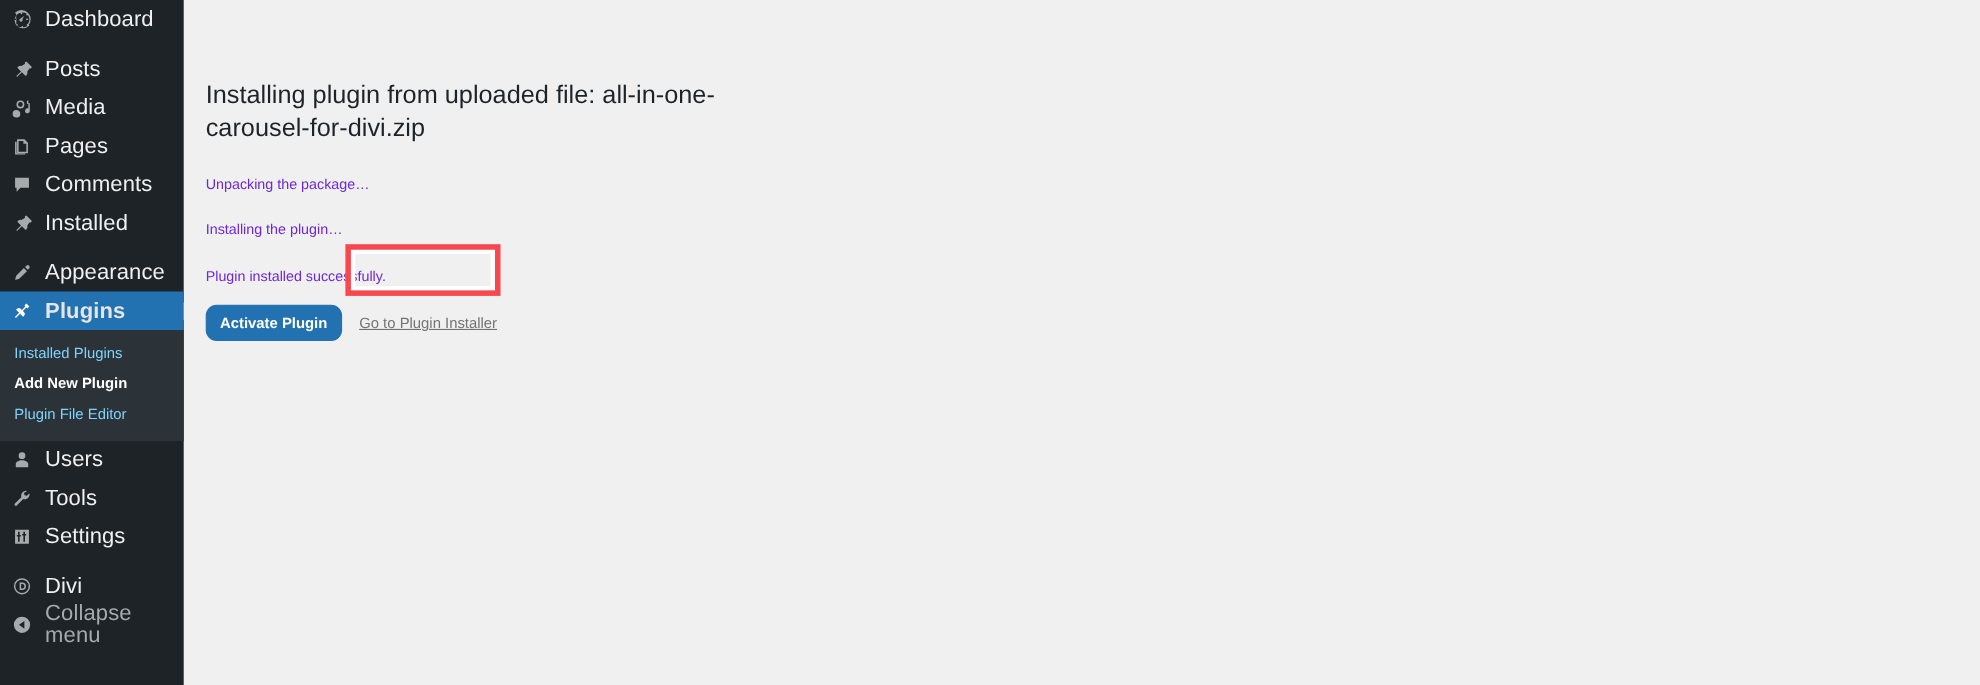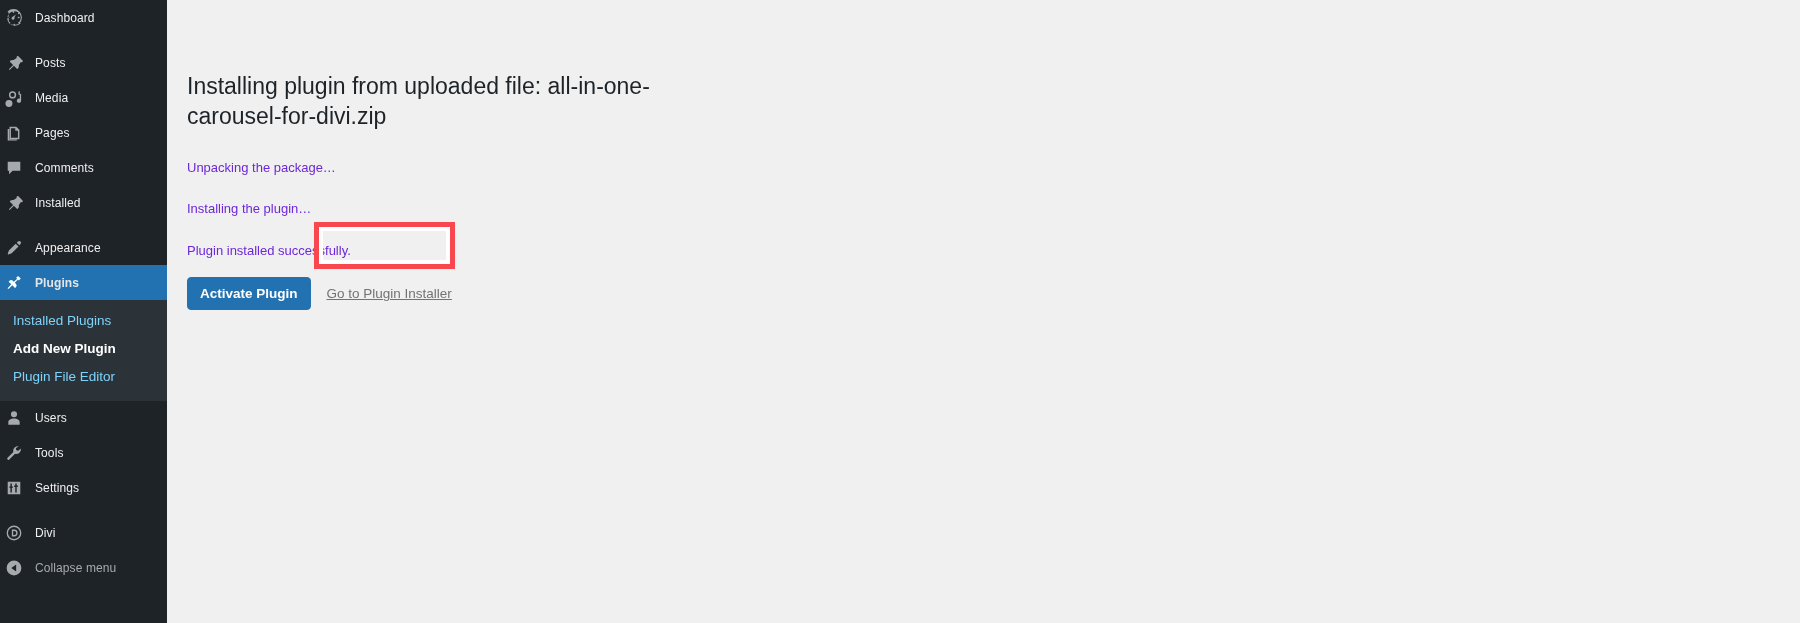--- a/index.html
+++ b/index.html
@@ -24,22 +24,22 @@
     z-index: 5;
   }
   .menu-group { padding: 0; margin: 0; list-style: none; }
   .menu-sep { height: 10px; }
 
   .menu-item {
     position: relative;
     display: flex;
     align-items: center;
     height: 35px;
-    padding-left: 3px;
-    font-size: 12px;
+    padding-left: 9px;
+    font-size: 20px;
     color: #f0f0f1;
     cursor: pointer;
     line-height: 1;
   }
   .menu-item .mlabel { margin-left: 11px; letter-spacing: .1px; }
   .menu-item .micon {
     width: 21px; height: 21px;
     display: flex; align-items: center; justify-content: center;
     flex: 0 0 21px;
   }
@@ -123,21 +123,21 @@
 
   .actions {
     position: relative;
     display: flex;
     align-items: center;
     margin-top: 0;
   }
   .btn-primary {
     background: #2271b1;
     border: 1px solid #2271b1;
-    border-radius: 4px;
+    border-radius: 10px;
     color: #fff;
     font-size: 13.5px;
     font-weight: 600;
     font-family: "Liberation Sans", sans-serif;
     padding: 0 12px;
     height: 33px;
     line-height: 31px;
     cursor: pointer;
     white-space: nowrap;
   }

